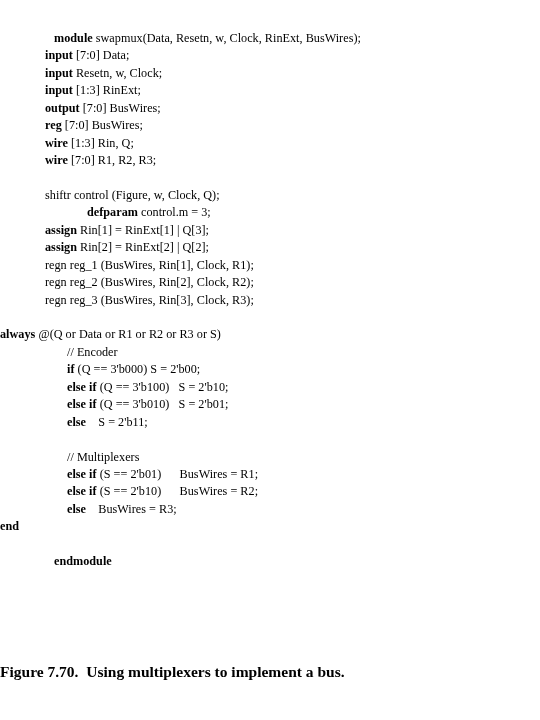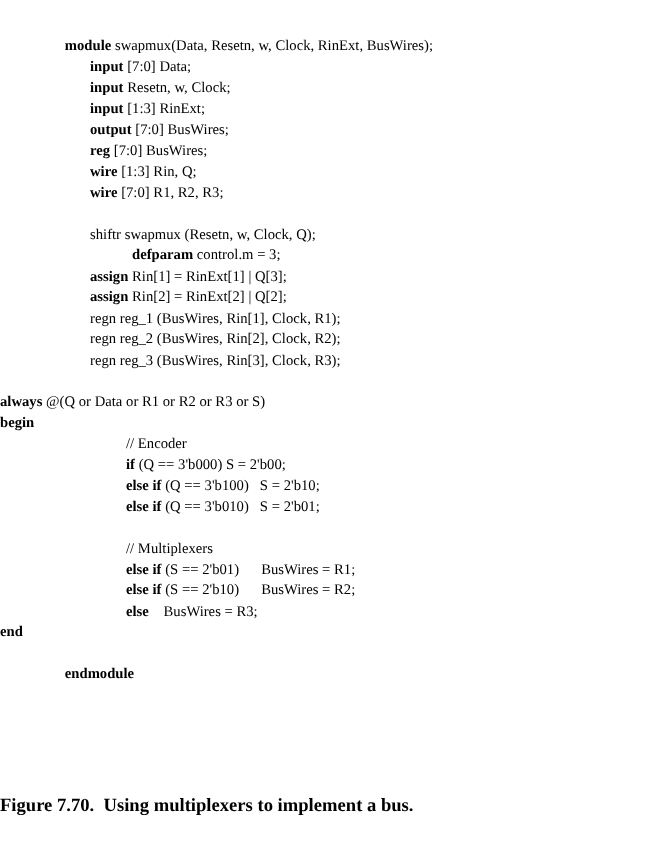--- a/index.html
+++ b/index.html
@@ -40,24 +40,24 @@
     white-space: pre;
     color: #000000;
     letter-spacing: 0.02px;
   }
   .code-line.blank {
     height: 17.45px;
   }
 
   
   .ind-0 { padding-left: 54px; }
-  .ind-1 { padding-left: 75px; }
-  .ind-2 { padding-left: 110px; }
+  .ind-1 { padding-left: 45px; }
+  .ind-2 { padding-left: 87px; }
   .ind-3 { }
-  .ind-4 { padding-left: 105px; }
+  .ind-4 { padding-left: 67px; }
 
   .kw { font-weight: bold; }
 
   
   #figure-caption {
     position: absolute;
     left: 0;
     top: 662px;
     width: 540px;
     font-family: "Liberation Serif", "DejaVu Serif", serif;
@@ -76,34 +76,34 @@
   <div id="code-listing">
       <div class="code-line ind-0"><span class="kw">module</span><span> swapmux(Data, Resetn, w, Clock, RinExt, BusWires);</span></div>
       <div class="code-line ind-1"><span class="kw">input</span><span> [7:0] Data;</span></div>
       <div class="code-line ind-1"><span class="kw">input</span><span> Resetn, w, Clock;</span></div>
       <div class="code-line ind-1"><span class="kw">input</span><span> [1:3] RinExt;</span></div>
       <div class="code-line ind-1"><span class="kw">output</span><span> [7:0] BusWires;</span></div>
       <div class="code-line ind-1"><span class="kw">reg</span><span> [7:0] BusWires;</span></div>
       <div class="code-line ind-1"><span class="kw">wire</span><span> [1:3] Rin, Q;</span></div>
       <div class="code-line ind-1"><span class="kw">wire</span><span> [7:0] R1, R2, R3;</span></div>
       <div class="code-line ind-0 blank">&nbsp;</div>
-      <div class="code-line ind-1"><span>shiftr swapmux (Resetn, w, Clock, Q);</span></div>
+      <div class="code-line ind-1"><span>shiftr control (Figure, w, Clock, Q);</span></div>
       <div class="code-line ind-2"><span class="kw">defparam</span><span> control.m = 3;</span></div>
       <div class="code-line ind-1"><span class="kw">assign</span><span> Rin[1] = RinExt[1] | Q[3];</span></div>
       <div class="code-line ind-1"><span class="kw">assign</span><span> Rin[2] = RinExt[2] | Q[2];</span></div>
       <div class="code-line ind-1"><span>regn reg_1 (BusWires, Rin[1], Clock, R1);</span></div>
       <div class="code-line ind-1"><span>regn reg_2 (BusWires, Rin[2], Clock, R2);</span></div>
       <div class="code-line ind-1"><span>regn reg_3 (BusWires, Rin[3], Clock, R3);</span></div>
       <div class="code-line ind-0 blank">&nbsp;</div>
       <div class="code-line ind-3"><span class="kw">always</span><span> @(Q or Data or R1 or R2 or R3 or S)</span></div>
-      <div class="code-line ind-3"><span class="kw">begin</span></div>
       <div class="code-line ind-4"><span>// Encoder</span></div>
       <div class="code-line ind-4"><span class="kw">if</span><span> (Q == 3'b000) S = 2'b00;</span></div>
       <div class="code-line ind-4"><span class="kw">else if</span><span> (Q == 3'b100)   S = 2'b10;</span></div>
       <div class="code-line ind-4"><span class="kw">else if</span><span> (Q == 3'b010)   S = 2'b01;</span></div>
+      <div class="code-line ind-4"><span class="kw">else</span><span>    S = 2'b11;</span></div>
       <div class="code-line ind-0 blank">&nbsp;</div>
       <div class="code-line ind-4"><span>// Multiplexers</span></div>
       <div class="code-line ind-4"><span class="kw">else if</span><span> (S == 2'b01)      BusWires = R1;</span></div>
       <div class="code-line ind-4"><span class="kw">else if</span><span> (S == 2'b10)      BusWires = R2;</span></div>
       <div class="code-line ind-4"><span class="kw">else</span><span>    BusWires = R3;</span></div>
       <div class="code-line ind-3"><span class="kw">end</span></div>
       <div class="code-line ind-0 blank">&nbsp;</div>
       <div class="code-line ind-0"><span class="kw">endmodule</span></div>
     </div>
 

